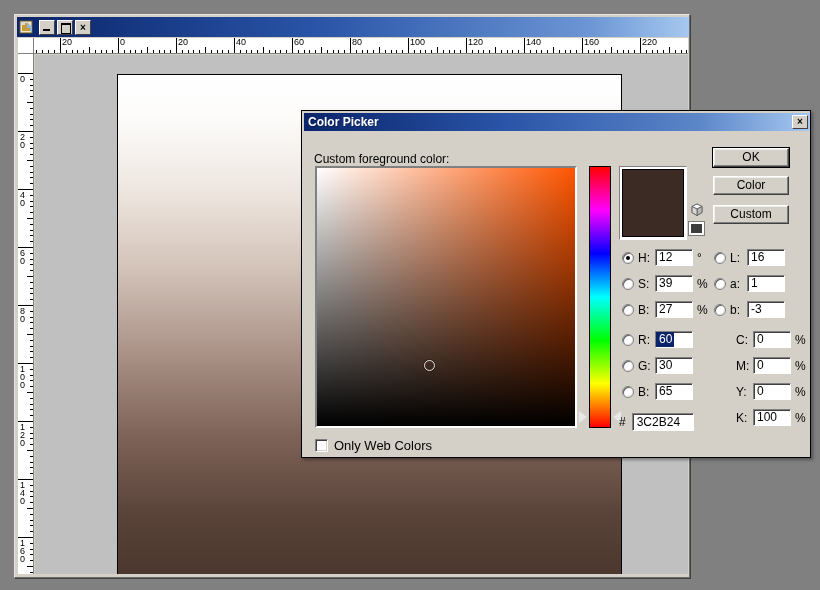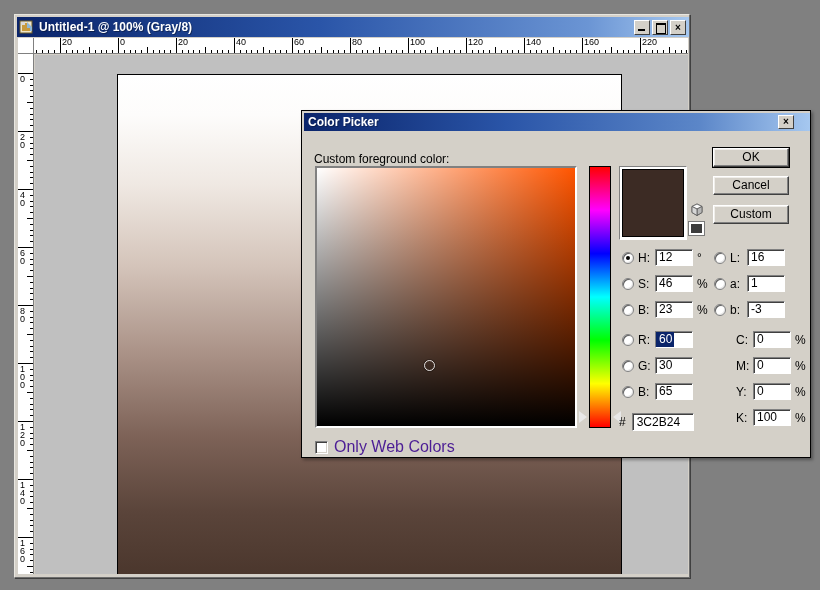--- a/index.html
+++ b/index.html
@@ -132,21 +132,21 @@
     width: 510px; height: 348px;
     background: #d4d0c8;
     border: 1px solid #000;
     box-shadow: 2px 2px 3px rgba(0,0,0,0.35);
   }
   #picker-titlebar {
     position: absolute; left: 2px; top: 2px;
     width: 506px; height: 18px;
     background: linear-gradient(to right, #0a246a 0%, #2a55a8 40%, #5b86c8 78%, #a6c8f0 100%);
     display: flex; align-items: center;
-    padding: 0 16px 0 4px;
+    padding: 0 2px 0 4px;
     justify-content: center;
   }
   #picker-title-text {
     color: #fff; font-size: 12px; font-weight: bold;
     flex: 1 1 auto; white-space: nowrap;
     text-shadow: 1px 1px 0 rgba(0,0,0,0.3);
   }
   #picker-close {
     width: 16px; height: 14px;
     background: #d4d0c8;
@@ -219,21 +219,21 @@
     position: absolute; left: 13px; top: 327px;
     display: flex; align-items: center; gap: 6px;
   }
   .cbox {
     width: 13px; height: 13px;
     background: #ffffff;
     border: 1px solid;
     border-color: #808080 #ffffff #ffffff #808080;
     box-shadow: inset 1px 1px 0 #404040, inset -1px -1px 0 #d4d0c8;
   }
-  #web-colors-label { font-size: 16px; color: #4c1d95; }
+  #web-colors-label { font-size: 13px; color: #000000; }
 
   
   #swatch-wrap {
     position: absolute; left: 317px; top: 55px;
     width: 68px; height: 74px;
     background: #ffffff;
     border: 1px solid;
     border-color: #808080 #ffffff #ffffff #808080;
     padding: 2px;
   }
@@ -344,21 +344,20 @@
 
     <div id="doc-titlebar">
       <span class="tb-icon">
         <svg width="16" height="16" viewBox="0 0 16 16">
           <rect x="1" y="2" width="12" height="12" fill="#f0e6c8" stroke="#6a5a2a"></rect>
           <path d="M3 4 L8 4 L8 9 L11 9 L11 12 L3 12 Z" fill="#c89a3c"></path>
           <path d="M8 3 L13 8 L13 12 L11 12 L11 9 L8 9 Z" fill="#8fb8d8"></path>
           <rect x="2" y="3" width="4" height="3" fill="#d8d8d8"></rect>
         </svg>
       </span>
-      <span id="doc-title-text">Untitled-1 @ 100% (Gray/8)</span>
       <span class="tb-btns">
         <span class="tb-btn min"></span>
         <span class="tb-btn max"></span>
         <span class="tb-btn close">×</span>
       </span>
     </div>
 
     <div id="ruler-corner"></div>
     <div id="ruler-top">
         <div class="rtick" style="left: 26px; top: 0px; width: 1px; height: 15px;"></div>
@@ -624,40 +623,40 @@
         <polygon points="7,1 12,3.5 7,6 2,3.5" fill="#fbfbfb" stroke="#585858" stroke-width="0.8"></polygon>
         <polygon points="7,6 12,3.5 12,9.5 7,12.5" fill="#b8b8b8" stroke="#585858" stroke-width="0.8"></polygon>
         <polygon points="2,3.5 7,6 7,12.5 2,9.5" fill="#d6d6d6" stroke="#585858" stroke-width="0.8"></polygon>
       </svg>
     </span>
     <div id="alt-swatch">
         <div style="background: rgb(60, 60, 60);"></div>
       </div>
 
     <div class="btn" id="btn-ok">OK</div>
-    <div class="btn" id="btn-cancel">Cancel</div>
+    <div class="btn" id="btn-cancel">Color</div>
     <div class="btn" id="btn-custom">Custom</div>
 
     <div id="fields-host">
         <div class="fld-row" style="left: 320px; top: 138px;">
           <span class="radio on"></span>
           <span class="fld-name">H:</span>
           <span class="input">12</span>
           <span class="unit">°</span>
         </div>
         <div class="fld-row" style="left: 320px; top: 164px;">
           <span class="radio"></span>
           <span class="fld-name">S:</span>
-          <span class="input">46</span>
+          <span class="input">39</span>
           <span class="unit">%</span>
         </div>
         <div class="fld-row" style="left: 320px; top: 190px;">
           <span class="radio"></span>
           <span class="fld-name">B:</span>
-          <span class="input">23</span>
+          <span class="input">27</span>
           <span class="unit">%</span>
         </div>
         <div class="fld-row" style="left: 412px; top: 138px;">
           <span class="radio"></span>
           <span class="fld-name">L:</span>
           <span class="input">16</span>
         </div>
         <div class="fld-row" style="left: 412px; top: 164px;">
           <span class="radio"></span>
           <span class="fld-name">a:</span>

